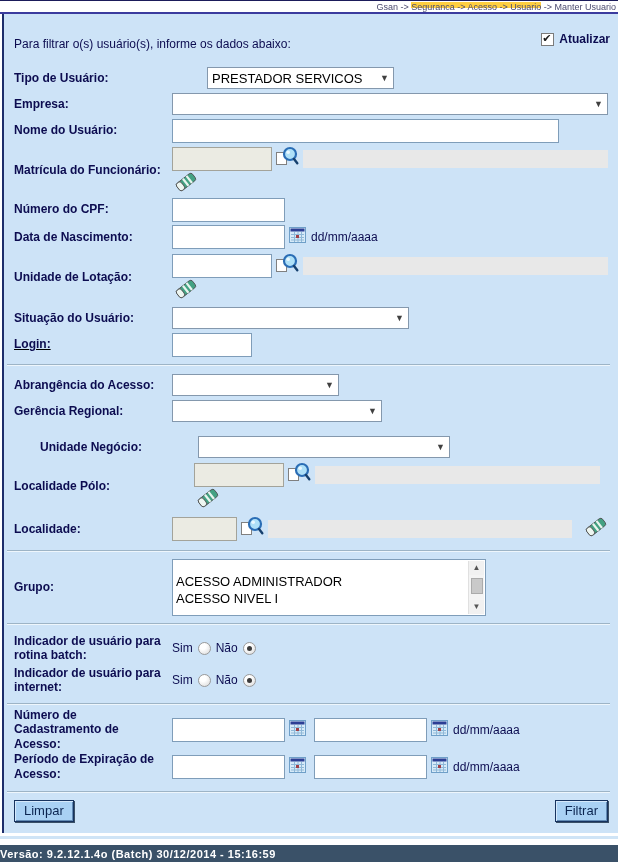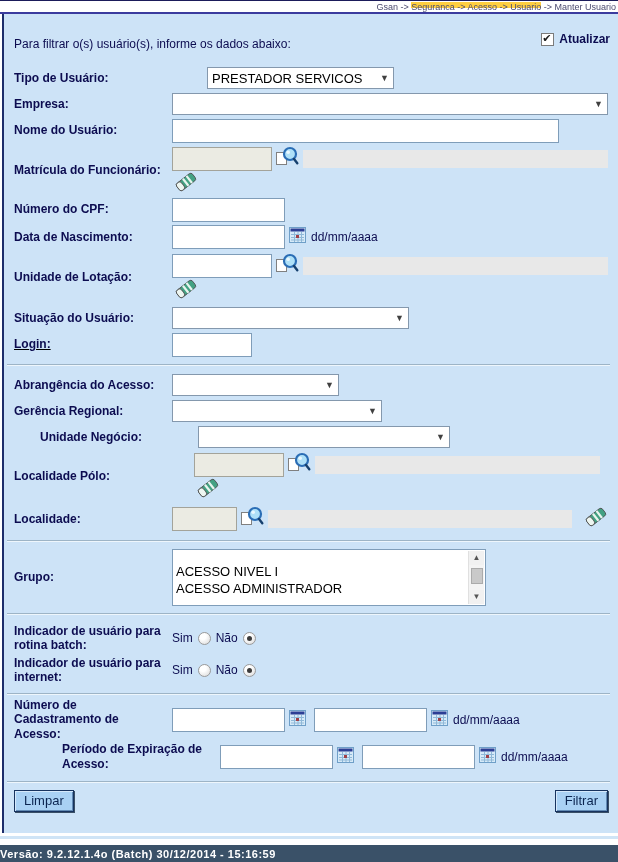--- a/index.html
+++ b/index.html
@@ -253,21 +253,21 @@
   <div class="row" style="margin-top:2px; height:24px;">
     <div class="lbl">Gerência Regional:</div>
     <div class="fld">
       <div class="sel" style="width:210px;">
         <span></span>
         <span class="arw">▼</span>
       </div>
     </div>
   </div>
 
-  <div class="row" style="margin-top:2px; height:24px;padding-left:36px;">
+  <div class="row" style="margin-top:12px; height:24px;padding-left:36px;">
     <div class="lbl">Unidade Negócio:</div>
     <div class="fld">
       <div class="sel" style="width:252px;">
         <span></span>
         <span class="arw">▼</span>
       </div>
     </div>
   </div>
 
   <div class="row" style="margin-top:3px;gap:22px;">
@@ -326,22 +326,22 @@
     </div>
   </div>
 
   <div class="sep"></div>
 
   <div class="row">
     <div class="lbl">Grupo:</div>
     <div class="fld">
       <div class="listbox">
         <div class="lb-opt first"></div>
+        <div class="lb-opt">ACESSO ADMINISTRADOR</div>
         <div class="lb-opt">ACESSO NIVEL I</div>
-        <div class="lb-opt">ACESSO ADMINISTRADOR</div>
         <div class="sb">
           <div class="sb-btn">▲</div>
           <div class="sb-thumb"></div>
           <div class="sb-btn down">▼</div>
         </div>
       </div>
     </div>
   </div>
 
   <div class="sep"></div>
@@ -386,21 +386,21 @@
           <rect x="0.5" y="0.5" width="16" height="15" fill="#d6eaf8" stroke="#6f9fc8"></rect>
           <rect x="1.5" y="1.5" width="14" height="3" fill="#2c3e94"></rect>
           <path d="M5.5 5v10 M9 5v10 M12.5 5v10 M2 7.5h13 M2 10.5h13 M2 13h13" stroke="#8fb8d8" stroke-width="1" fill="none"></path>
           <rect x="7" y="8" width="3" height="3" fill="#a04048"></rect>
         </svg>
       </span>
       <span class="hint">dd/mm/aaaa</span>
     </div>
   </div>
 
-  <div class="row" style="height:35px; margin-top:2px;margin-left:48px;">
+  <div class="row" style="height:35px; margin-top:2px;">
     <div class="lbl">Período de Expiração de Acesso:</div>
     <div class="fld">
       <input class="inp" style="width: 113px;" value="">
       <span class="icon" style="margin-left:4px;">
         <svg width="17" height="16" viewBox="0 0 17 16">
           <rect x="0.5" y="0.5" width="16" height="15" fill="#d6eaf8" stroke="#6f9fc8"></rect>
           <rect x="1.5" y="1.5" width="14" height="3" fill="#2c3e94"></rect>
           <path d="M5.5 5v10 M9 5v10 M12.5 5v10 M2 7.5h13 M2 10.5h13 M2 13h13" stroke="#8fb8d8" stroke-width="1" fill="none"></path>
           <rect x="7" y="8" width="3" height="3" fill="#a04048"></rect>
         </svg>

